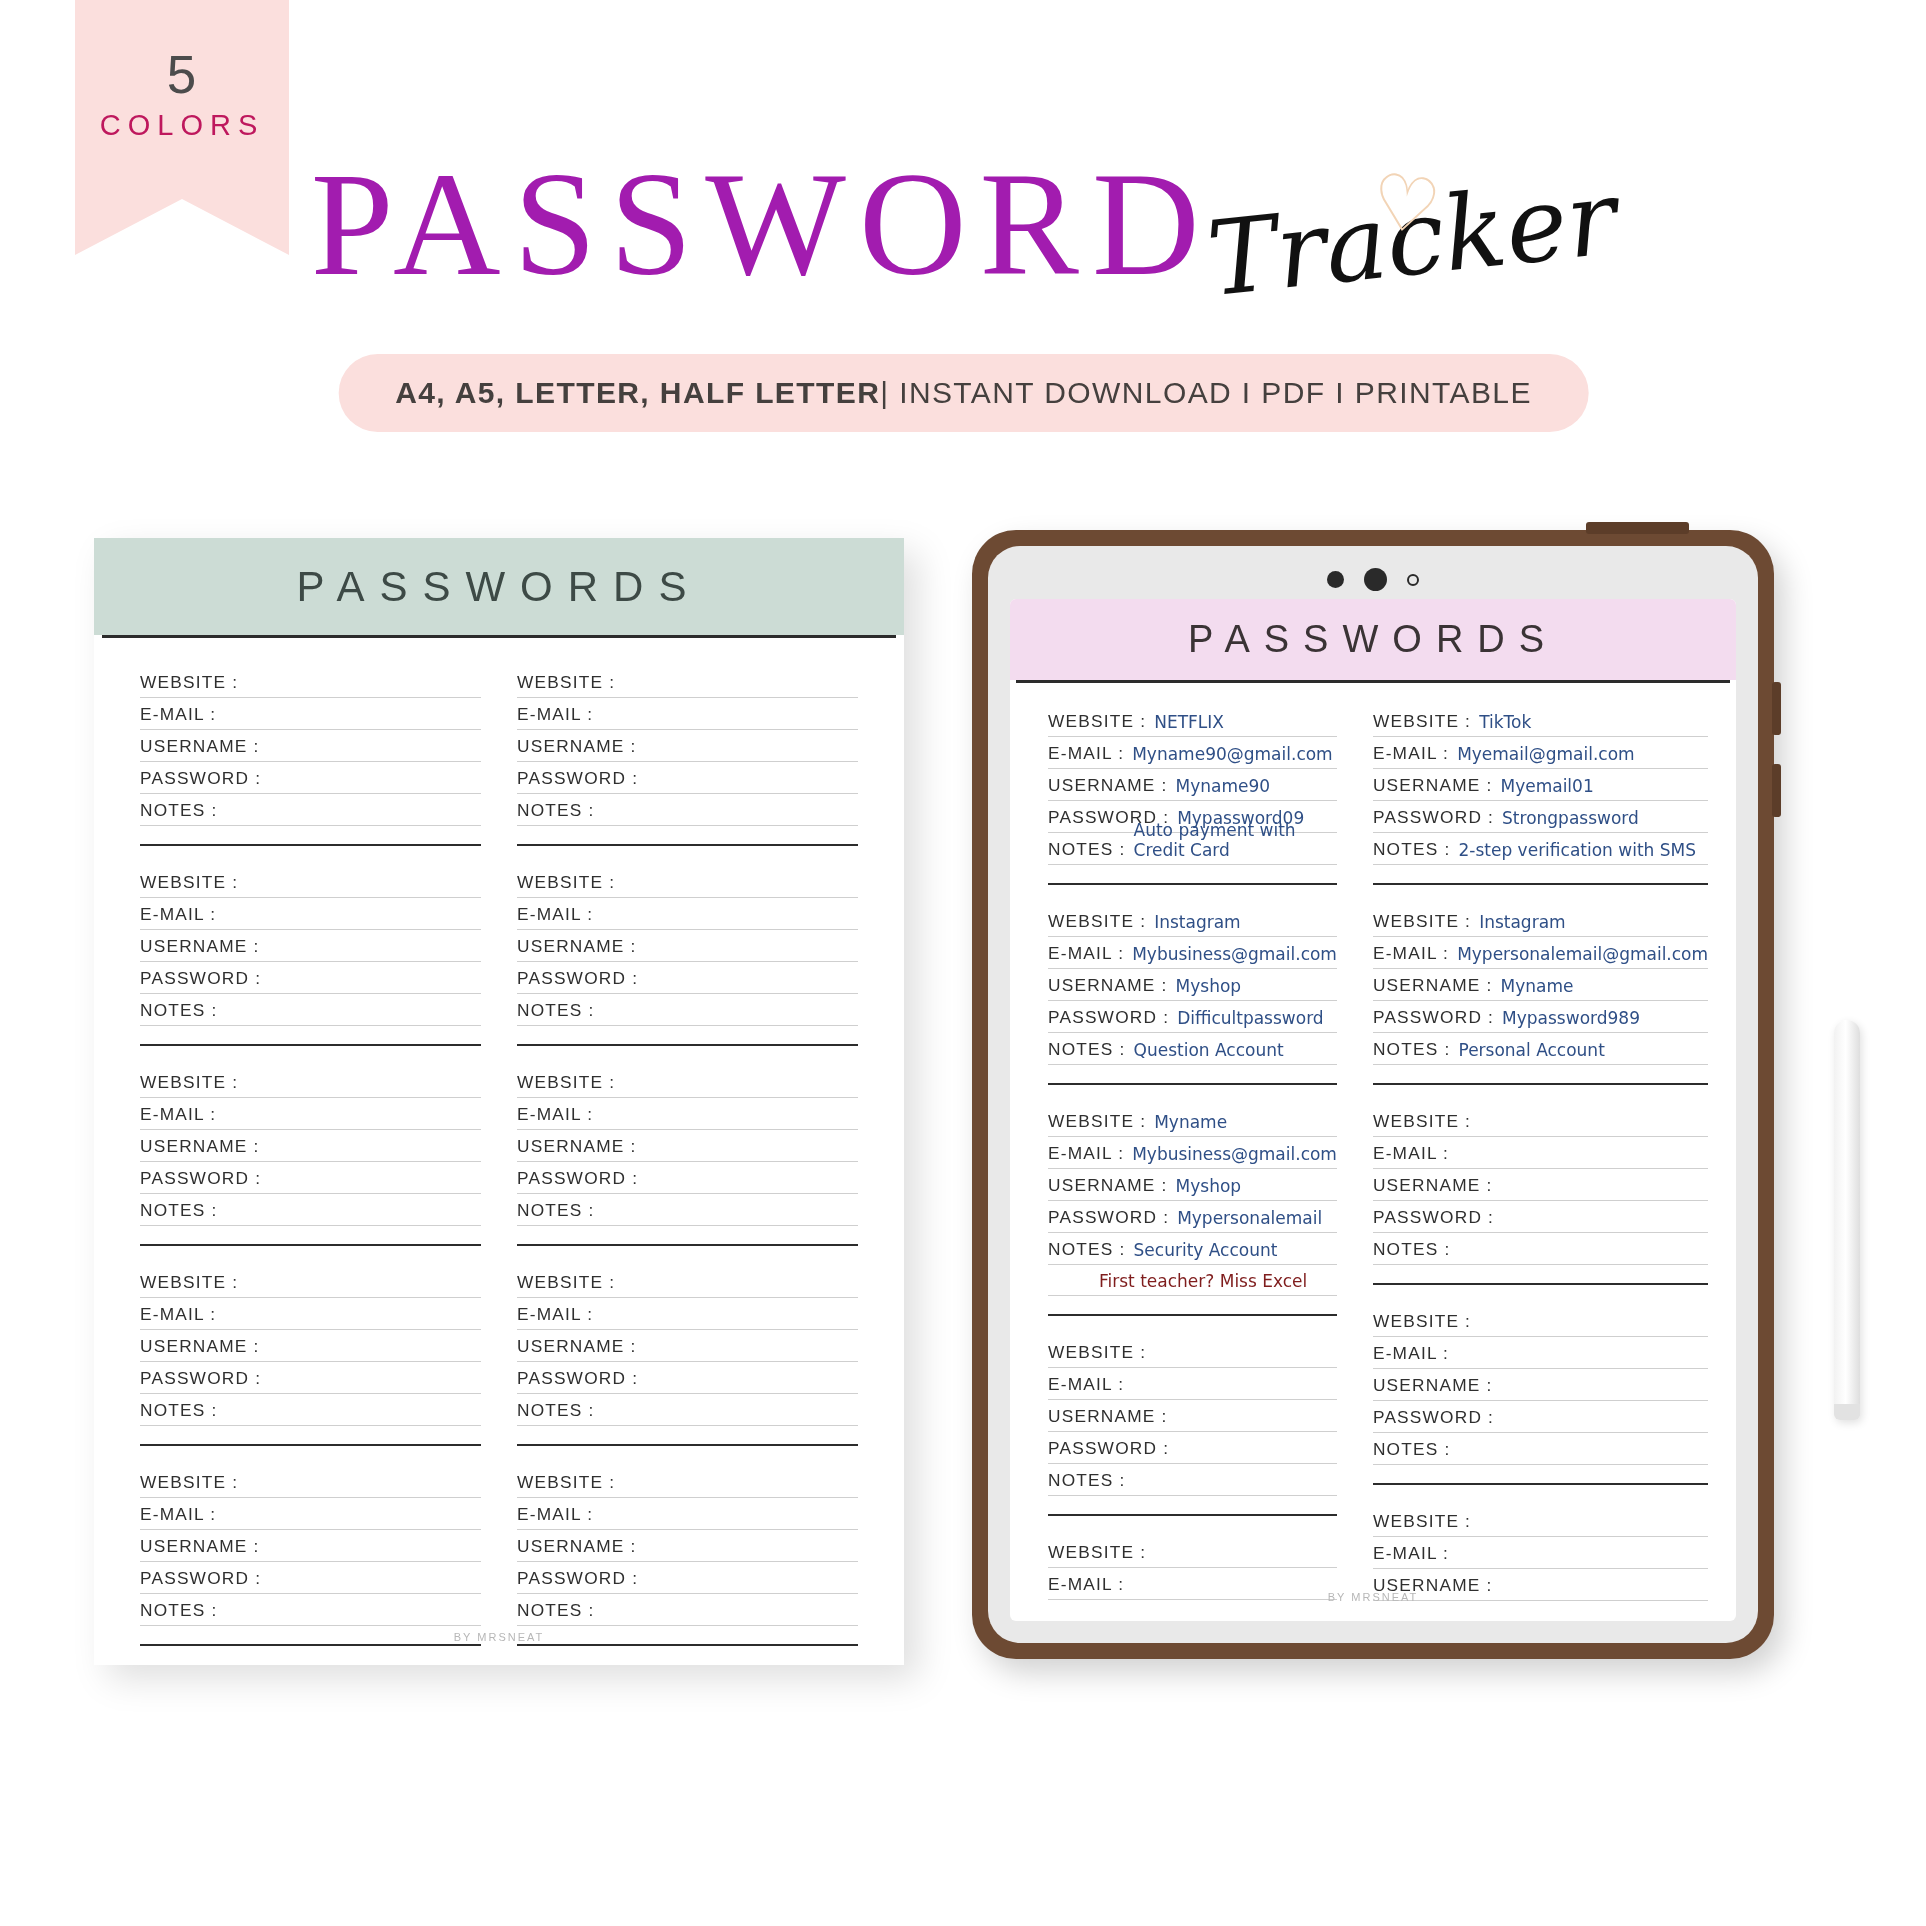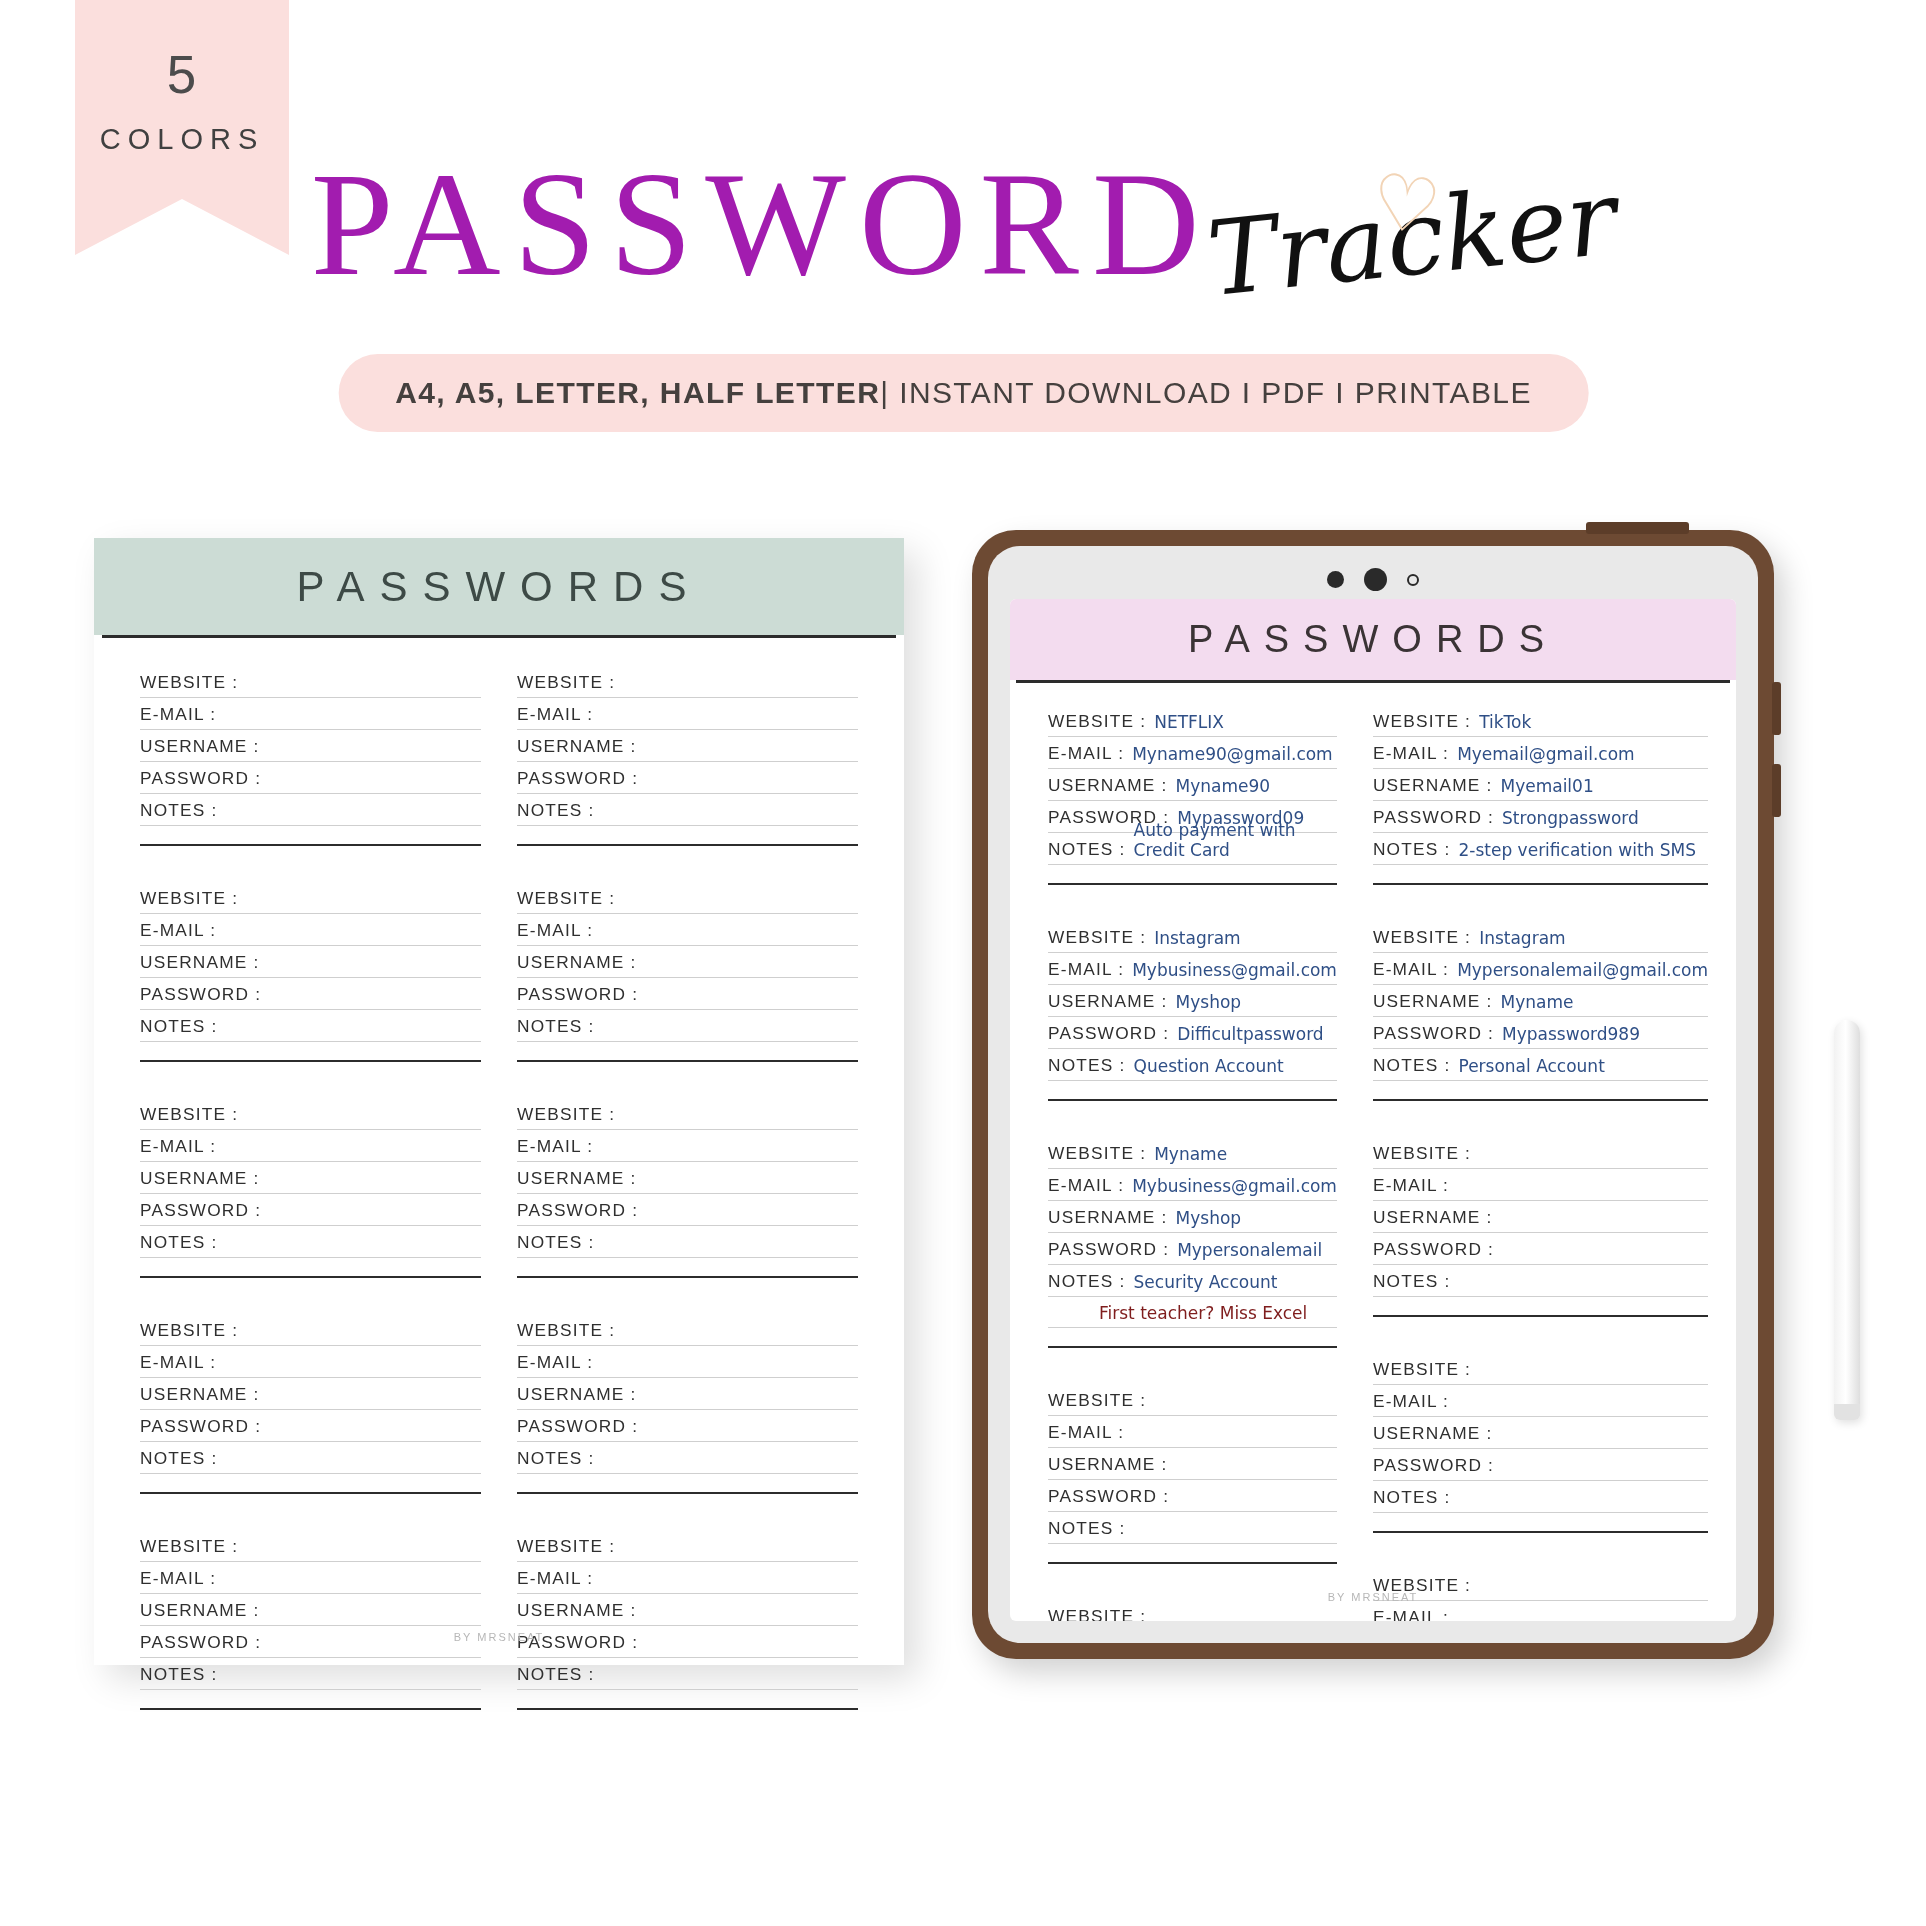--- a/index.html
+++ b/index.html
@@ -13,21 +13,21 @@
 
   
   .ribbon{
     position:absolute;left:75px;top:0;width:214px;height:255px;
     background:#fbdfdd;
     clip-path:polygon(0 0,100% 0,100% 100%,50% 78%,0 100%);
     display:flex;flex-direction:column;align-items:center;justify-content:flex-start;
     padding-top:44px;box-sizing:border-box;
   }
   .ribbon .num{font-size:53px;color:#4c4c4c;font-weight:300;letter-spacing:1px;}
-  .ribbon .word{font-size:29px;color:#404040;font-weight:400;letter-spacing:7px;margin-top:18px;}
+  .ribbon .word{font-size:29px;color:#be185d;font-weight:400;letter-spacing:7px;margin-top:4px;}
 
   
   .title-wrap{position:absolute;left:0;top:149px;width:100%;text-align:center;}
   .title-main{
     display:inline-block;
     font-family:"Liberation Serif", serif;
     font-size:149px;font-weight:400;letter-spacing:13px;color:#a21caf;
     line-height:1;vertical-align:middle;
   }
   .title-script{
@@ -61,21 +61,21 @@
   .sheet-head{
     height:97px;background:#ccdcd5;
     display:flex;align-items:center;justify-content:center;
   }
   .sheet-head .ht{
     font-size:42px;letter-spacing:15px;color:#3d4a46;font-weight:400;
   }
   .sheet-rule{height:3px;background:#2c2c2c;margin:0 8px;}
   .sheet-body{display:flex;padding:28px 28px 0 28px;box-sizing:border-box;}
   .col{flex:1;padding:0 18px;box-sizing:border-box;}
-  .block{margin-bottom:36px;}
+  .block{margin-bottom:20px;}
   .row{display:flex;align-items:flex-end;border-bottom:1.4px solid #cfcfcf;height:31px;}
   .row .lbl{font-size:17.3px;letter-spacing:1.2px;color:#2f2f2f;white-space:nowrap;padding-bottom:4px;}
   .row .val{font-size:17px;color:#2f4f86;padding-bottom:4px;padding-left:8px;font-family:"DejaVu Sans",sans-serif;}
   .block-end{border-bottom:2.2px solid #2c2c2c;margin-top:18px;}
   .sheet-foot{
     text-align:center;font-size:11px;letter-spacing:2px;color:#b7b7b7;
     position:absolute;bottom:22px;left:0;width:100%;
   }
 
   

